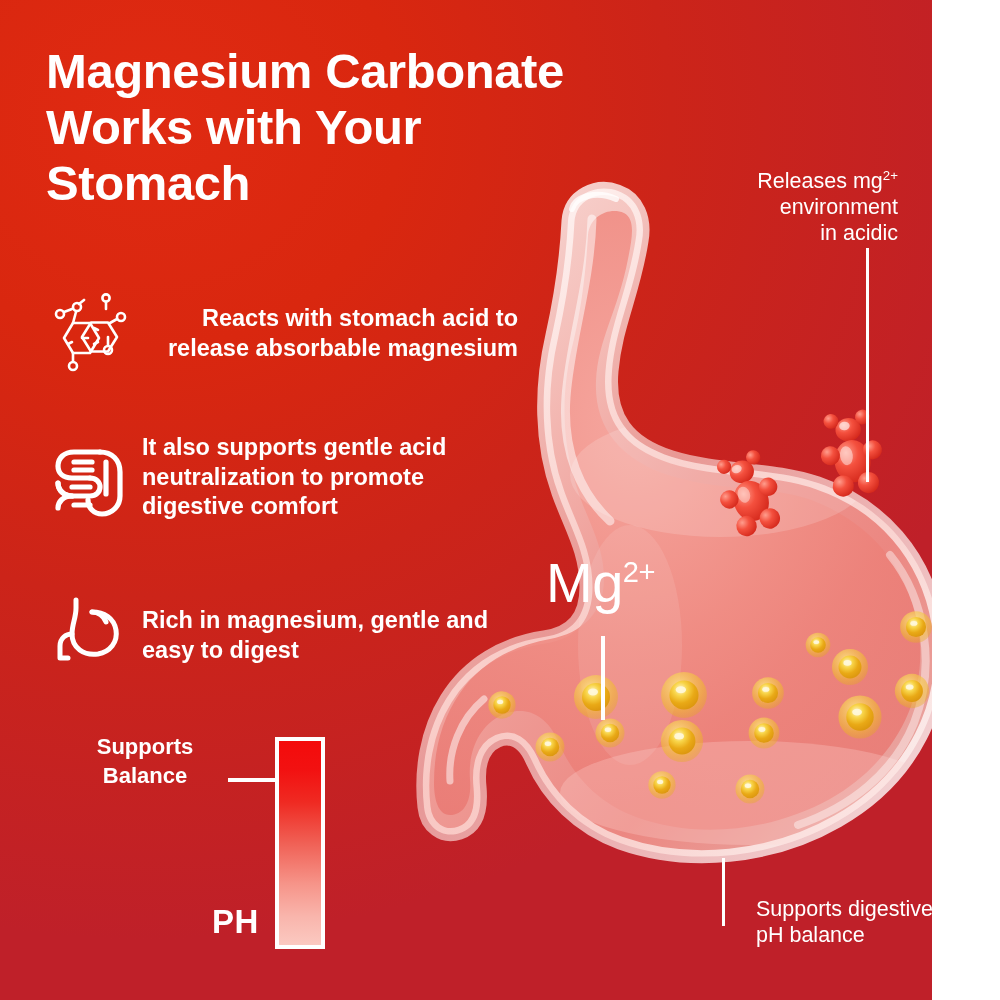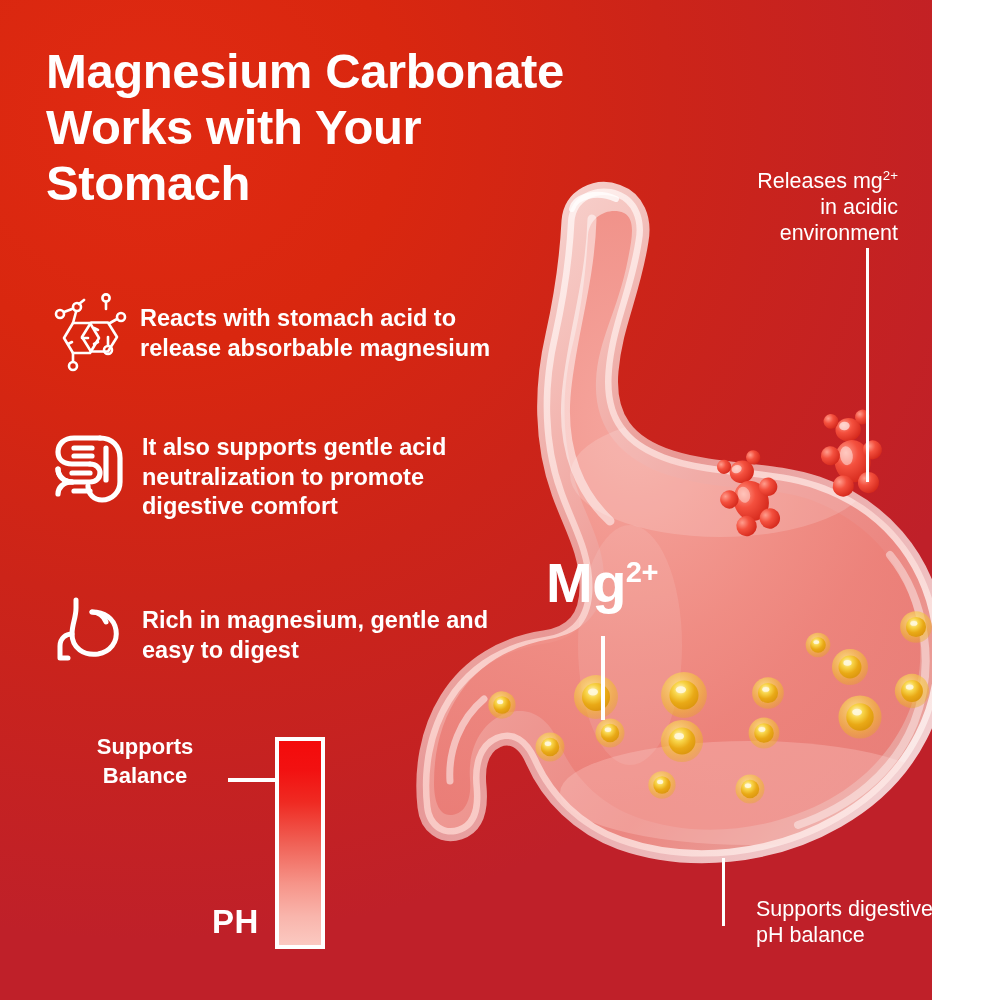--- a/index.html
+++ b/index.html
@@ -48,22 +48,22 @@
     display: block;
   }
   .bullet .btext {
     color: #ffffff;
     font-size: 23.5px;
     font-weight: bold;
     line-height: 1.26;
     padding-top: 2px;
   }
   #bullet-1 { left: 48px; top: 298px; }
-  #bullet-1 .btext { margin-left: 12px; margin-top: 4px; }
-  #bullet-2 { left: 50px; top: 428px; }
+  #bullet-1 .btext { margin-left: 12px; margin-top: 4px; text-align: right; }
+  #bullet-2 { left: 50px; top: 428px; align-items: flex-end; }
   #bullet-2 .btext { margin-left: 12px; margin-top: 3px; }
   #bullet-3 { left: 52px; top: 594px; justify-content: center; }
   #bullet-3 .btext { margin-left: 10px; margin-top: 10px; }
 
   
   .ph-label {
     position: absolute;
     left: 50px;
     top: 733px;
     width: 190px;
@@ -139,21 +139,21 @@
   #leader-bottom { left: 722px; top: 858px;  width: 3px; height: 68px; }
   #leader-mg     { left: 601px; top: 636px;  width: 4px; height: 84px; }
 
   
   #mg-label {
     position: absolute;
     left: 546px;
     top: 555px;
     color: #ffffff;
     font-size: 56px;
-    font-weight: bold;
+    font-weight: normal;
     line-height: 1;
     letter-spacing: -0.5px;
     text-align: center;
   }
   #mg-label .sup { font-size: 0.52em; }
 
   
   #stomach-art {
     position: absolute;
     left: 420px;
@@ -436,22 +436,22 @@
     <div>Balance</div>
   </div>
   <div class="ph-connector"></div>
   <div class="ph-bar"></div>
   <div class="ph-caption">PH</div>
 
   <div class="callout" id="callout-top">
     <div>
       <span>Releases mg</span><span class="sup">2+</span>
     </div>
+    <div>environment</div>
     <div>in acidic</div>
-    <div>environment</div>
   </div>
   <div class="leader" id="leader-top"></div>
 
   <div class="callout" id="callout-bottom">
     <div>Supports digestive</div>
     <div>pH balance</div>
   </div>
   <div class="leader" id="leader-bottom"></div>
 
   <div id="mg-label">

